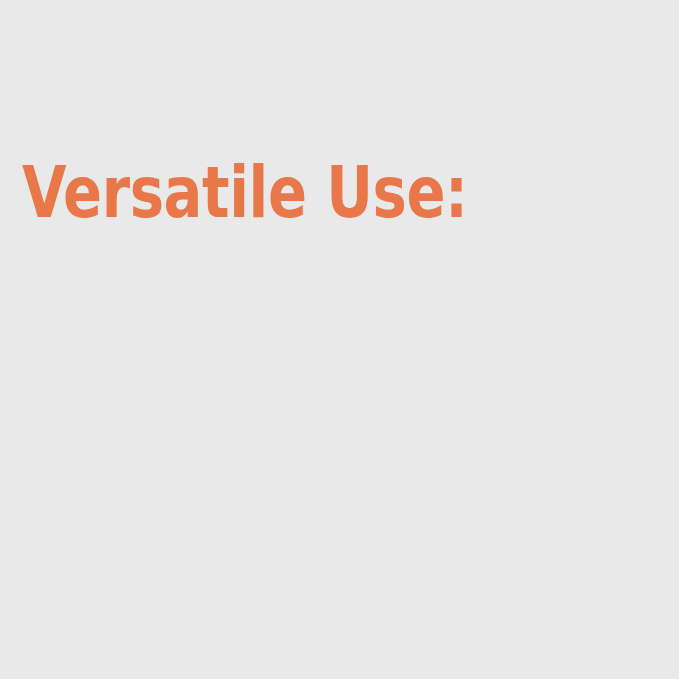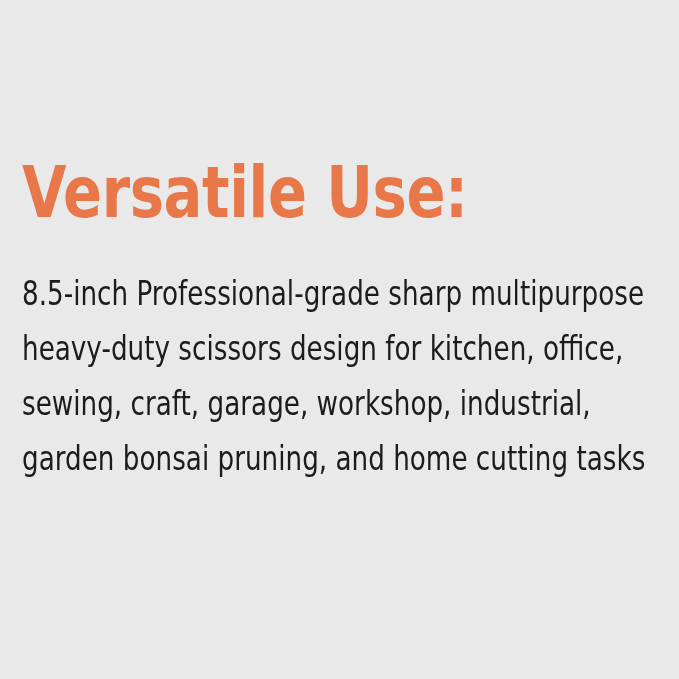--- a/index.html
+++ b/index.html
@@ -66,21 +66,15 @@
   }
 </style>
 </head>
 <body>
 
 <div class="card">
   <div class="content">
 
     <h1 class="headline">Versatile Use:</h1>
 
-    <div class="body-block">
-      <p class="body-line">8.5-inch Professional-grade sharp multipurpose</p>
-      <p class="body-line">heavy-duty scissors design for kitchen, office,</p>
-      <p class="body-line">sewing, craft, garage, workshop, industrial,</p>
-      <p class="body-line">garden bonsai pruning, and home cutting tasks</p>
-    </div>
 
   </div>
 </div>
 
 </body></html>

